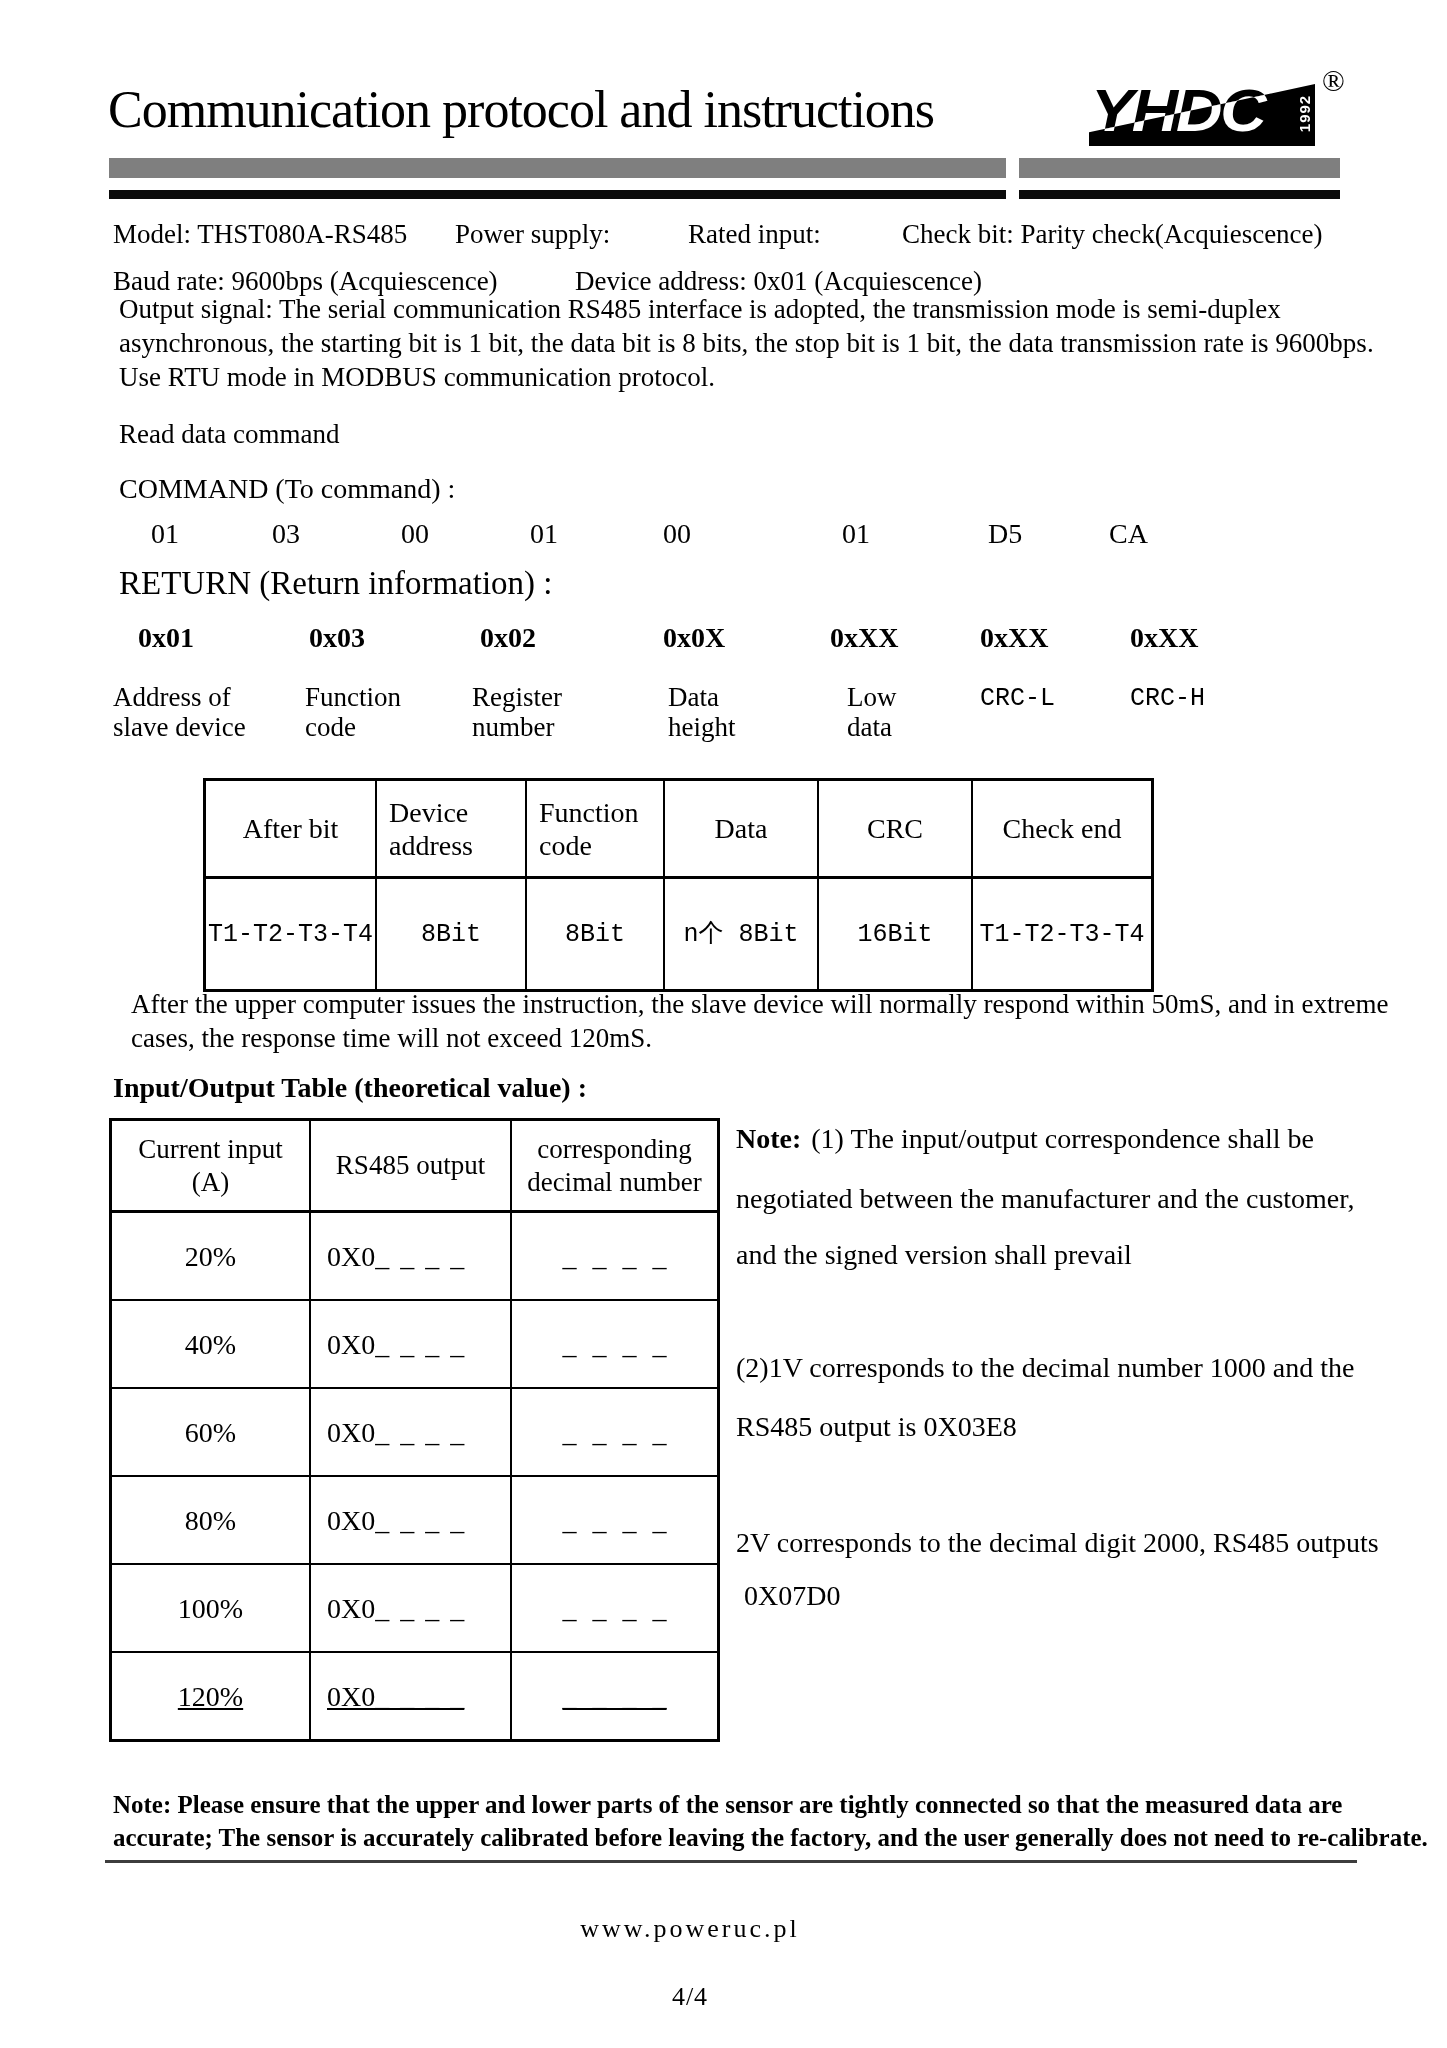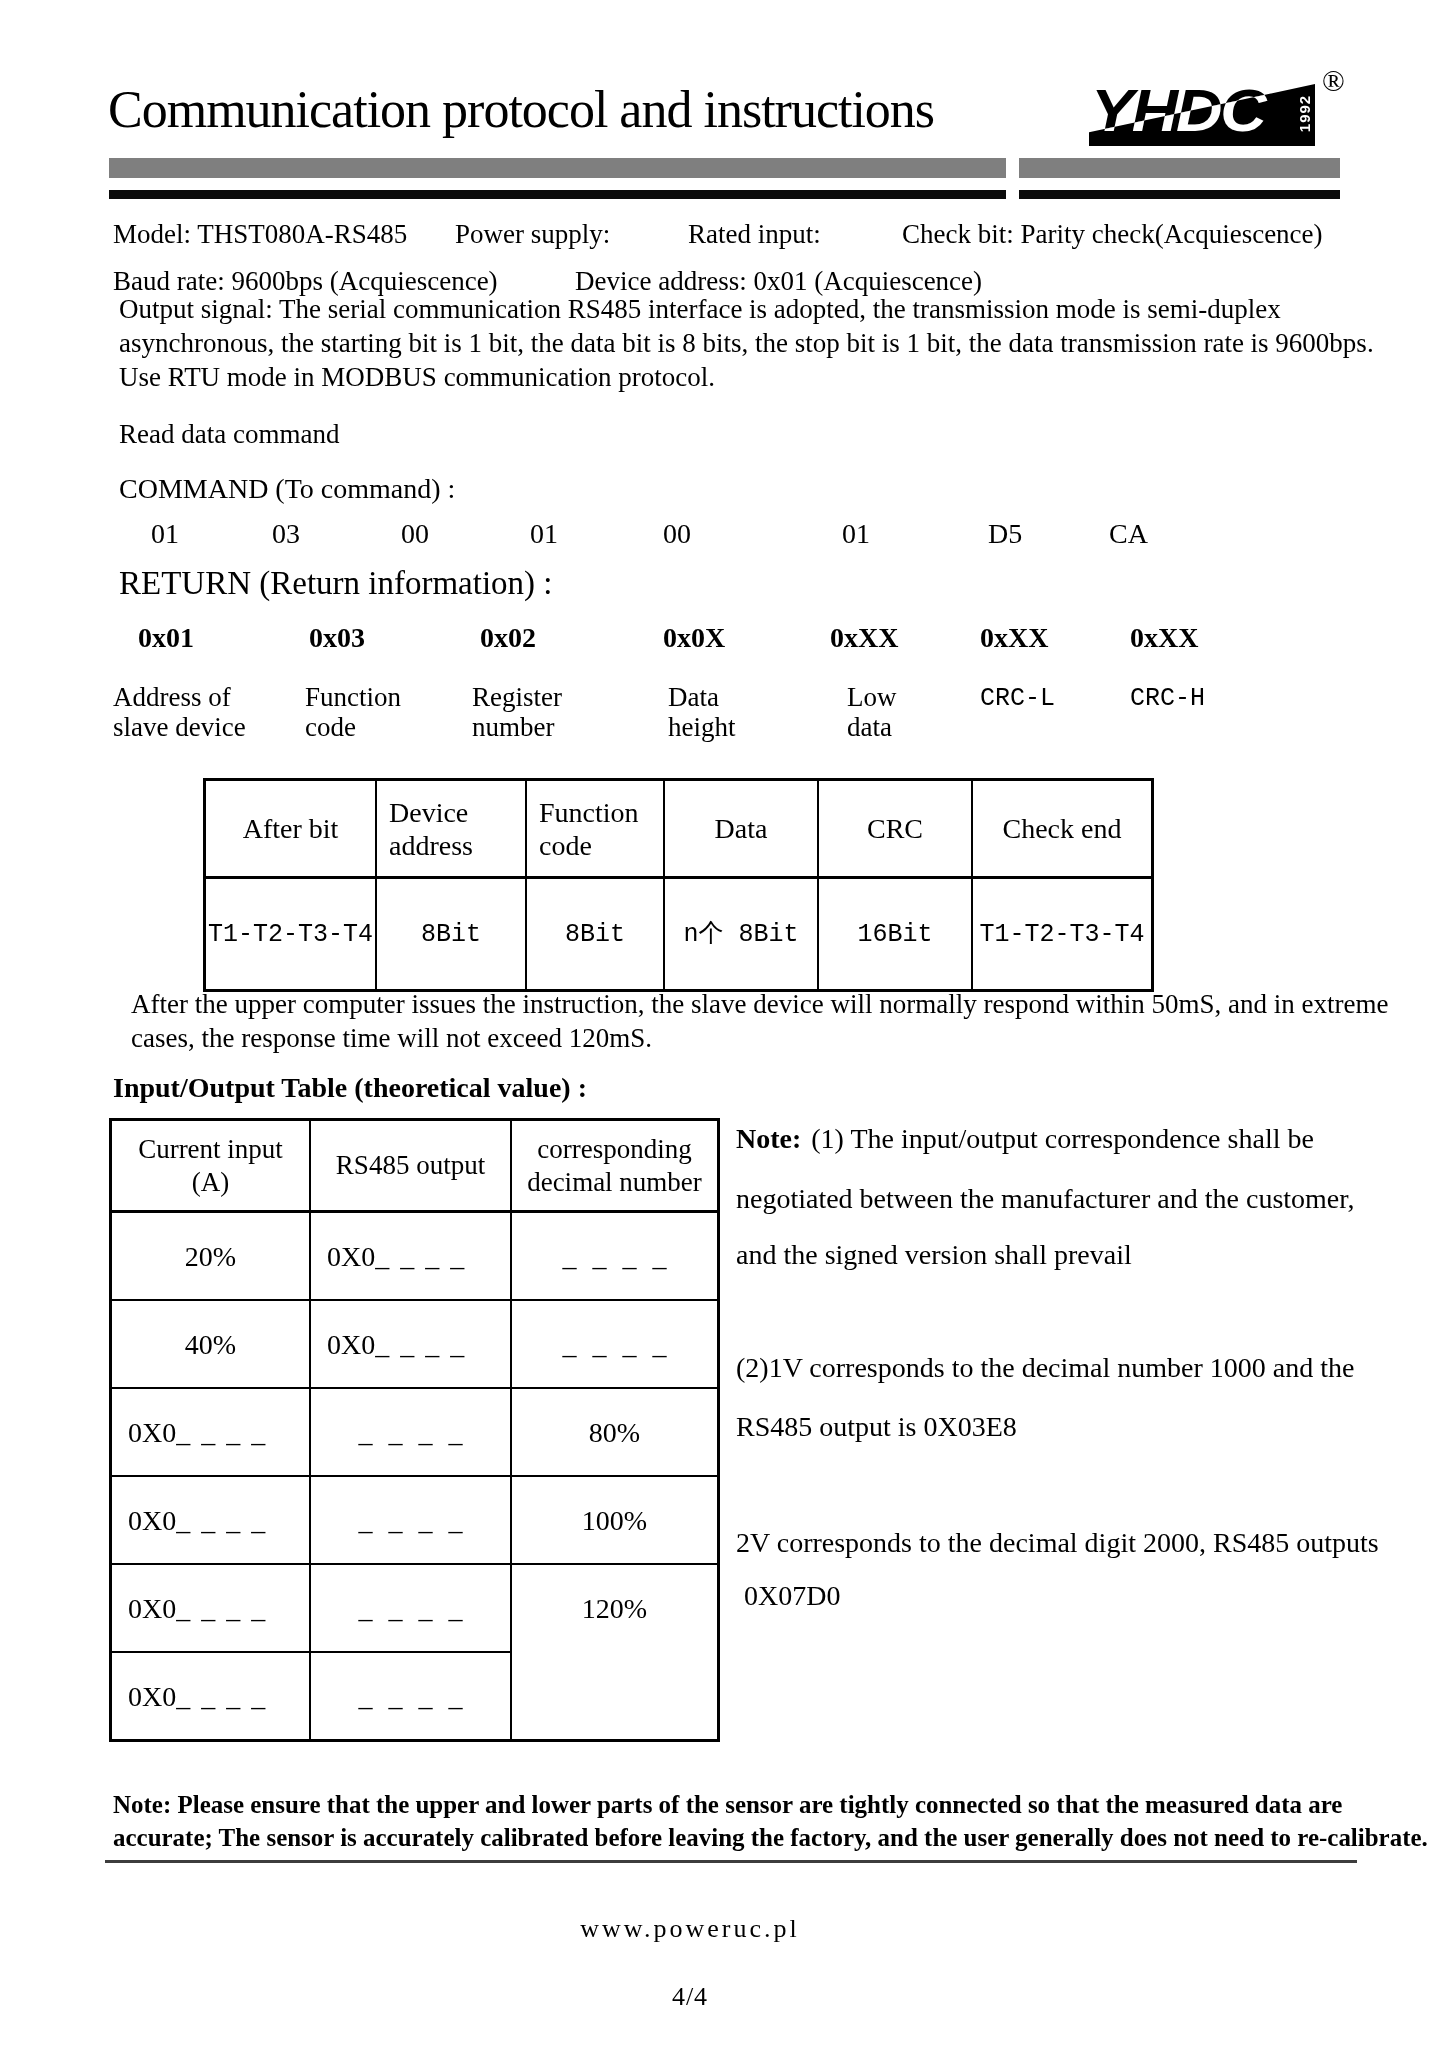--- a/index.html
+++ b/index.html
@@ -81,21 +81,21 @@
     border:3px solid #000;
   }
   .t2 .cell{
     border-right:2px solid #000;border-bottom:2px solid #000;
     display:flex;align-items:center;justify-content:center;
     font-size:27px;line-height:33px;text-align:center;
   }
   .t2 .cell:nth-child(3n){border-right:none;}
   .t2 .h{height:89px;border-bottom:3px solid #000;}
   .t2 .d{height:86px;font-size:28px;}
-  .t2 .row-last{border-bottom:none;}
+  .t2 .row-last{border-bottom:none;text-decoration:underline;}
   .t2 .d.out{justify-content:flex-start;padding-left:16px;word-spacing:4px;}
   .t2 .d.dec{word-spacing:9px;}
 
   
   .note-line{position:absolute;white-space:pre;font-size:28px;left:736px;}
   .note-label{font-weight:bold;margin-right:10px;}
 
   
   .bottom-note{position:absolute;left:113px;white-space:nowrap;font-size:26px;font-weight:bold;}
   .squeeze{display:inline-block;transform:scaleX(0.96);transform-origin:0 0;}
@@ -203,20 +203,21 @@
 decimal number</div>
 
     <div class="cell d">20%</div>
     <div class="cell d out">0X0_ _ _ _</div>
     <div class="cell d dec">_ _ _ _</div>
 
     <div class="cell d">40%</div>
     <div class="cell d out">0X0_ _ _ _</div>
     <div class="cell d dec">_ _ _ _</div>
 
+    <div class="cell d">60%</div>
     <div class="cell d out">0X0_ _ _ _</div>
     <div class="cell d dec">_ _ _ _</div>
 
     <div class="cell d">80%</div>
     <div class="cell d out">0X0_ _ _ _</div>
     <div class="cell d dec">_ _ _ _</div>
 
     <div class="cell d">100%</div>
     <div class="cell d out">0X0_ _ _ _</div>
     <div class="cell d dec">_ _ _ _</div>

